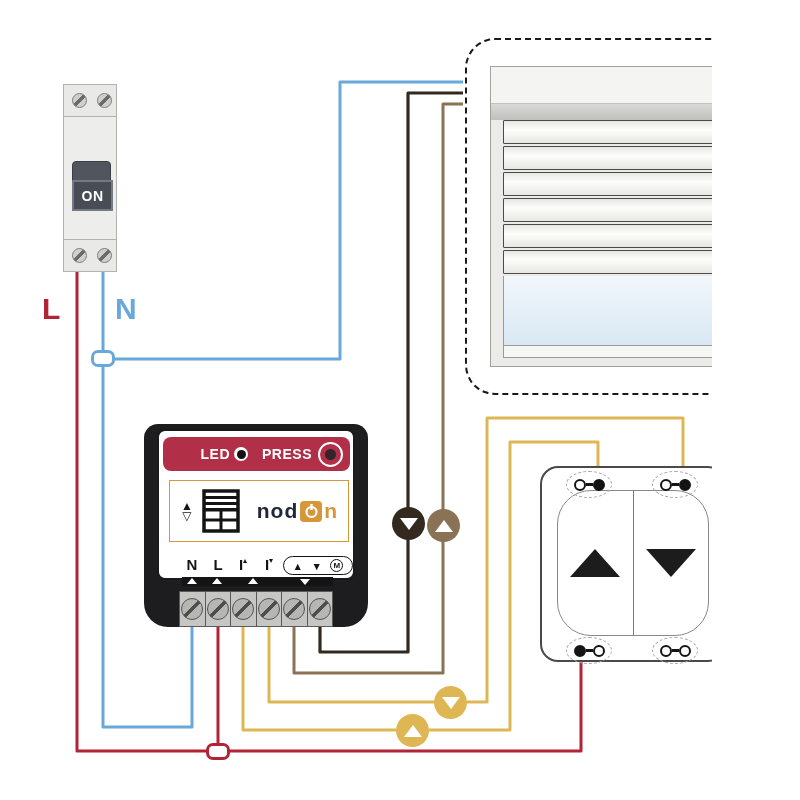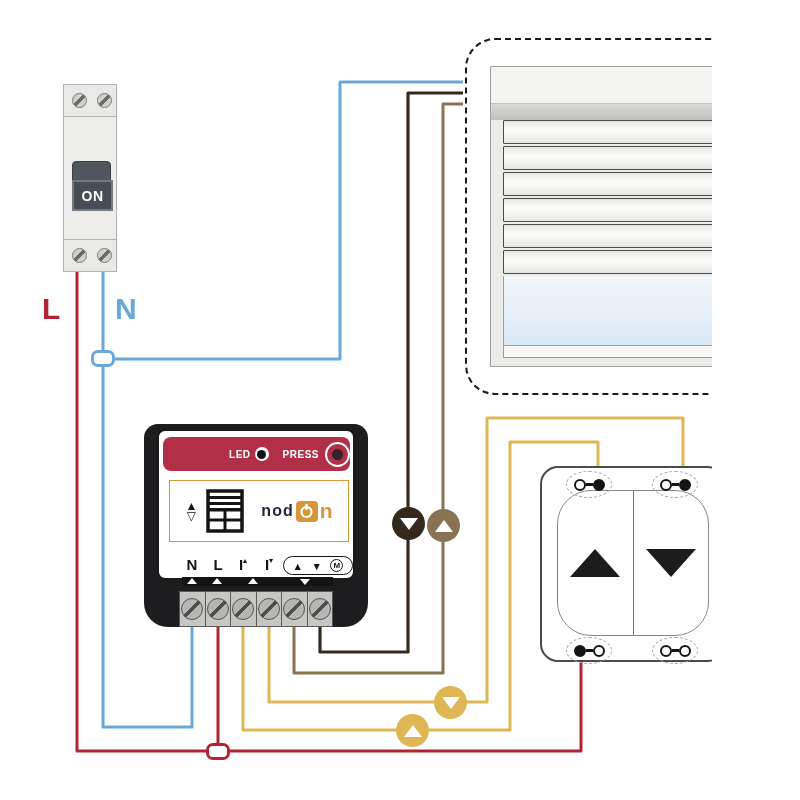--- a/index.html
+++ b/index.html
@@ -37,34 +37,34 @@
                   color:#fff;font-weight:bold;font-size:14px;letter-spacing:0.5px;}
 
   .biglabel{position:absolute;z-index:2;font-size:30px;font-weight:bold;}
 
   
   .mod-back{left:144px;top:424px;width:224px;height:203px;background:#1d1d1f;
             border-radius:14px 14px 24px 24px;}
   .mod-face{left:157px;top:429px;width:198px;height:151px;background:#fff;
             border:2.5px solid #1a1a1a;border-radius:8px;}
   .mod-band{left:163px;top:437px;width:187px;height:34px;background:#b13048;border-radius:8px;
-            display:flex;align-items:center;justify-content:flex-end;gap:4px;
-            color:#fff;font-size:10px;font-weight:bold;letter-spacing:0.5px;}
+            display:flex;align-items:center;justify-content:flex-end;padding-right:7px;gap:4px;
+            color:#fff;font-size:14px;font-weight:bold;letter-spacing:0.5px;}
   .led-dot{width:14px;height:14px;border-radius:50%;background:#fff;display:flex;
            align-items:center;justify-content:center;}
   .led-dot i{width:9px;height:9px;border-radius:50%;background:#121212;}
   .press-btn{width:21px;height:21px;border-radius:50%;border:2px solid #fff;display:flex;
              align-items:center;justify-content:center;margin-left:2px;}
   .press-btn i{width:11px;height:11px;border-radius:50%;background:#33232a;}
   .mod-label{left:169px;top:480px;width:180px;height:62px;background:#fff;
              border:1.5px solid #d6973b;display:flex;align-items:center;justify-content:center;gap:8px;}
   .updown-col{display:flex;flex-direction:column;align-items:center;line-height:10px;
               font-size:12px;color:#141414;}
   .logo{display:flex;align-items:center;gap:2px;margin-left:8px;}
-  .logo .ltxt{font-size:16px;font-weight:bold;color:#23263a;letter-spacing:1px;}
+  .logo .ltxt{font-size:21px;font-weight:bold;color:#23263a;letter-spacing:1px;}
   .logo .obox{width:22px;height:21px;background:#d6973b;border-radius:4px;display:flex;
               align-items:center;justify-content:center;}
   .logo .rtxt{font-size:21px;font-weight:bold;color:#d6973b;}
   .tlabel{position:absolute;z-index:2;width:24px;text-align:center;font-size:15px;
           font-weight:bold;color:#141414;}
   .tlabel sup{font-size:8px;position:relative;top:-1px;left:0px;}
   .pill{left:283px;top:556px;width:70px;height:19px;border:1.5px solid #141414;border-radius:10px;
         display:flex;align-items:center;justify-content:space-evenly;font-size:10.5px;color:#141414;}
   .mcircle{width:13px;height:13px;border:1.3px solid #141414;border-radius:50%;display:flex;
            align-items:center;justify-content:center;font-size:8px;font-weight:bold;box-sizing:border-box;}

